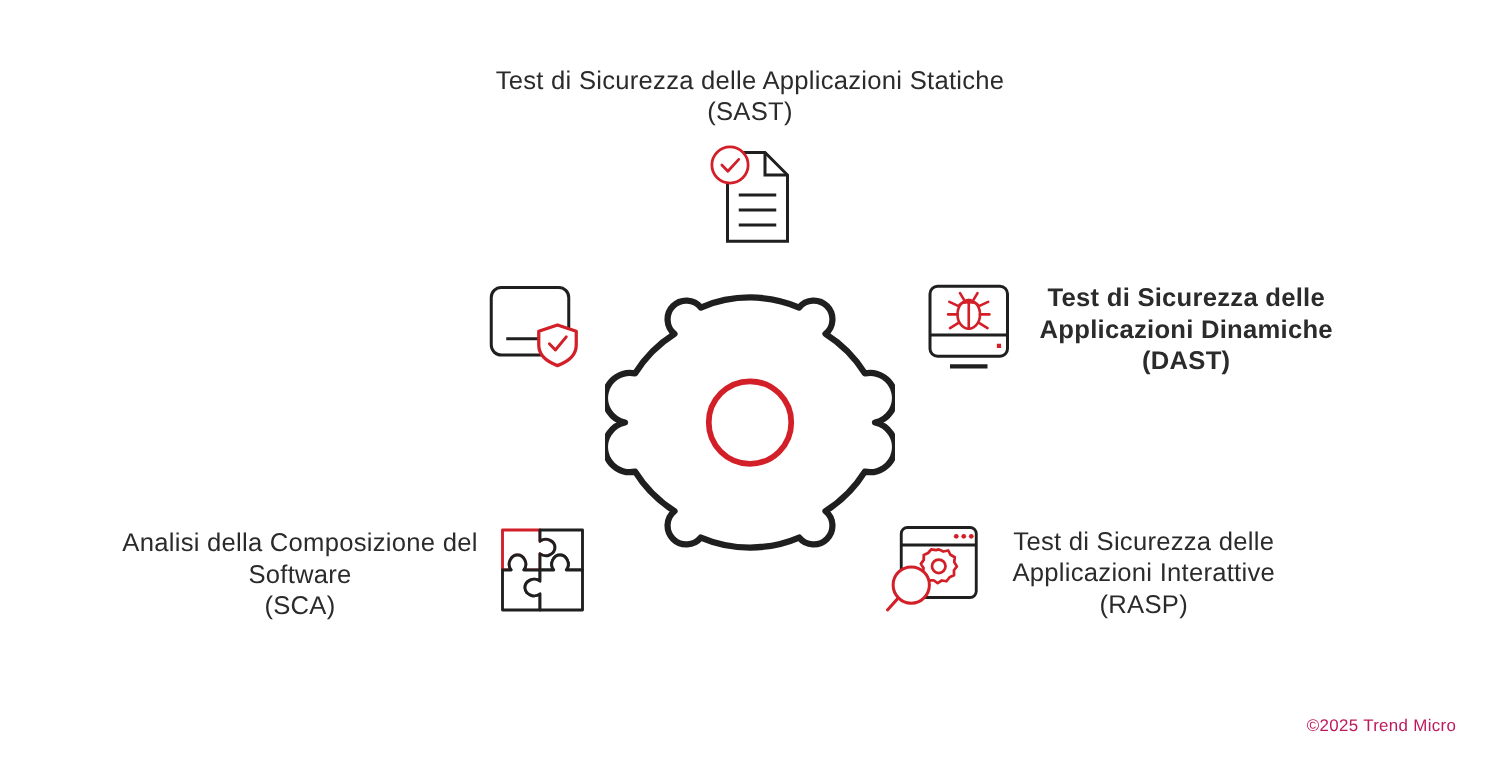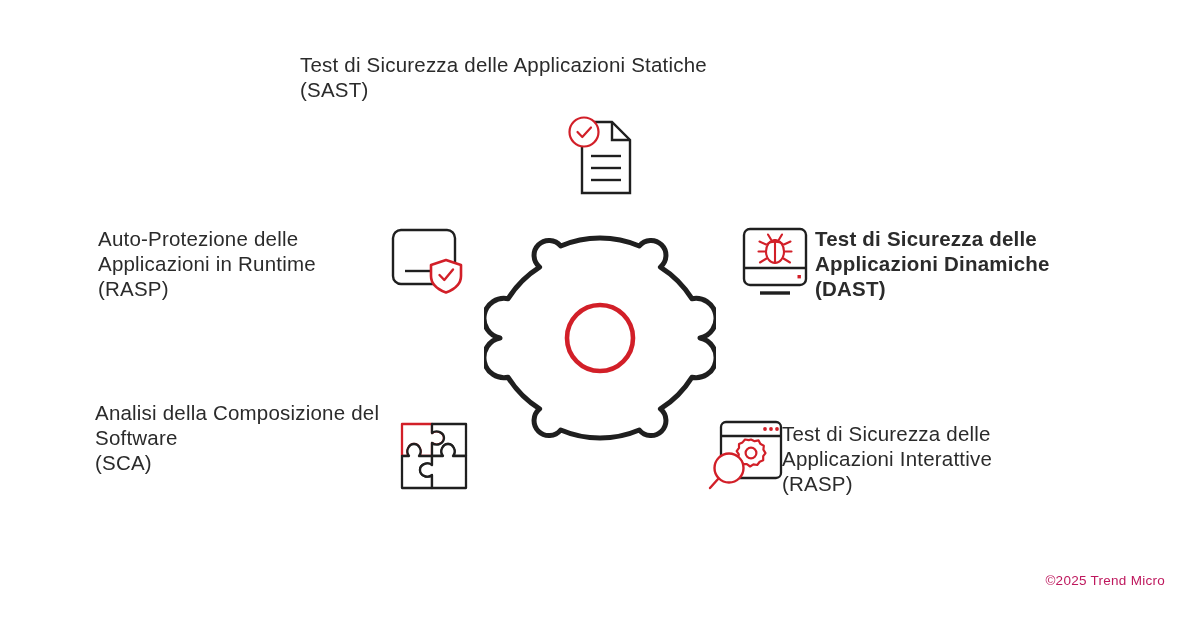--- a/index.html
+++ b/index.html
@@ -21,21 +21,21 @@
   }
   .label {
     position: absolute;
     color: #2b2b2b;
     font-size: 20.5px;
     line-height: 25px;
     font-weight: 400;
     white-space: pre-line;
     letter-spacing: 0.01em;
   }
-  .label.center { }
+  .label.center { text-align: center; }
   .icon-box {
     position: absolute;
   }
   .icon-box svg { display: block; overflow: visible; }
   #copyright {
     position: absolute;
     right: 35px;
     bottom: 29px;
     font-size: 13.5px;
     color: #be185d;
@@ -63,22 +63,20 @@
 
       <line x1="31" y1="44" x2="61" y2="44" stroke="#1F1F1F" stroke-width="2.4" stroke-linecap="butt"></line>
       <line x1="31" y1="56" x2="61" y2="56" stroke="#1F1F1F" stroke-width="2.4" stroke-linecap="butt"></line>
       <line x1="31" y1="68" x2="61" y2="68" stroke="#1F1F1F" stroke-width="2.4" stroke-linecap="butt"></line>
 
       <circle cx="24" cy="20" r="14.5" fill="#ffffff" stroke="#D21F28" stroke-width="2.2"></circle>
       <path d="M17.5 20 L22.3 25 L31 15.5" fill="none" stroke="#D21F28" stroke-width="2.2" stroke-linecap="round" stroke-linejoin="round"></path>
     </svg>
   </div>
 
-  <div class="label center" style="left:98px; top:226px; width:290px;">Auto-Protezione delle Applicazioni in Runtime
-(RASP)</div>
 
   <div class="icon-box" style="left:388px; top:222px; width:80px; height:78px;">
     <svg width="80" height="78" viewBox="0 0 80 78">
       <rect x="5" y="8" width="62" height="54" rx="8" ry="8" fill="#ffffff" stroke="#1F1F1F" stroke-width="2.4"></rect>
       <line x1="17" y1="49" x2="43" y2="49" stroke="#1F1F1F" stroke-width="2.4"></line>
 
       <path d="M58 38 L73 43 V54 C73 62 66 67.5 58 70.5 C50 67.5 43 62 43 54 V43 Z" fill="#ffffff" stroke="#D21F28" stroke-width="2.6" stroke-linejoin="round"></path>
       <path d="M51.5 53 L56.3 58 L65 47.5" fill="none" stroke="#D21F28" stroke-width="2.4" stroke-linecap="round" stroke-linejoin="round"></path>
     </svg>
   </div>
@@ -102,21 +100,21 @@
         <path d="M48 22.5 L54.5 19.5"></path>
         <path d="M30 29.5 L22.5 29.5"></path>
         <path d="M48 29.5 L55.5 29.5"></path>
         <path d="M30.5 36.5 L24 40.5"></path>
         <path d="M47.5 36.5 L54 40.5"></path>
         <path d="M31.5 22 C34 19 44 19 46.5 22"></path>
       </g>
     </svg>
   </div>
 
-  <div class="label center" style="left:95px; top:400px; width:290px;">Analisi della Composizione del Software
+  <div class="label center" style="left:95px; top:422px; width:290px;">Analisi della Composizione del Software
 (SCA)</div>
 
   <div class="icon-box" style="left:396px; top:416px; width:84px; height:82px;">
     <svg width="84" height="82" viewBox="0 0 84 82">
 
       <path d="M6 8 H36 V17 C41 13 48 17 48 22 C48 27 41 31 36 27 V40 H23
                C27 35 23 28 18 28 C13 28 9 35 13 40 H6 Z" fill="#ffffff" stroke="#D21F28" stroke-width="2.3" stroke-linejoin="round"></path>
 
       <path d="M36 8 H70 V40 H57 C61 35 57 28 52 28 C47 28 43 35 47 40 H36 V27
                C41 31 48 27 48 22 C48 17 41 13 36 17 Z" fill="#ffffff" stroke="#1F1F1F" stroke-width="2.3" stroke-linejoin="round"></path>

